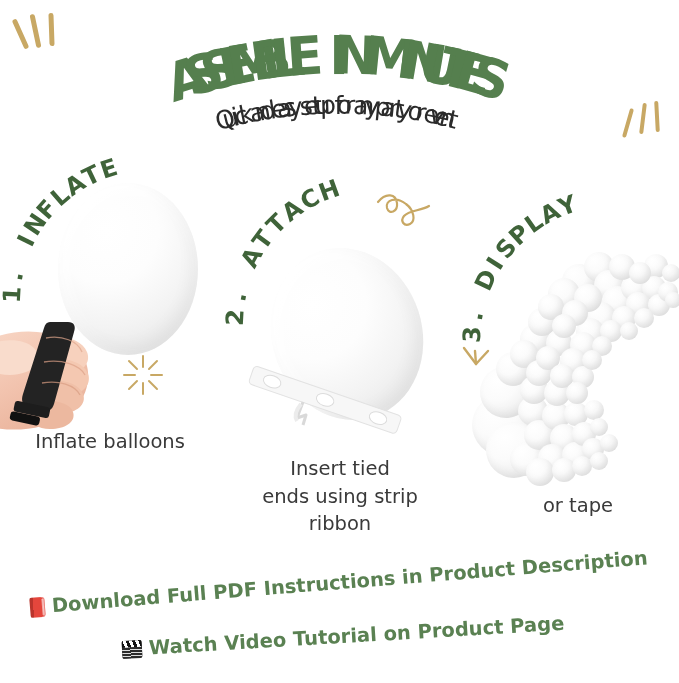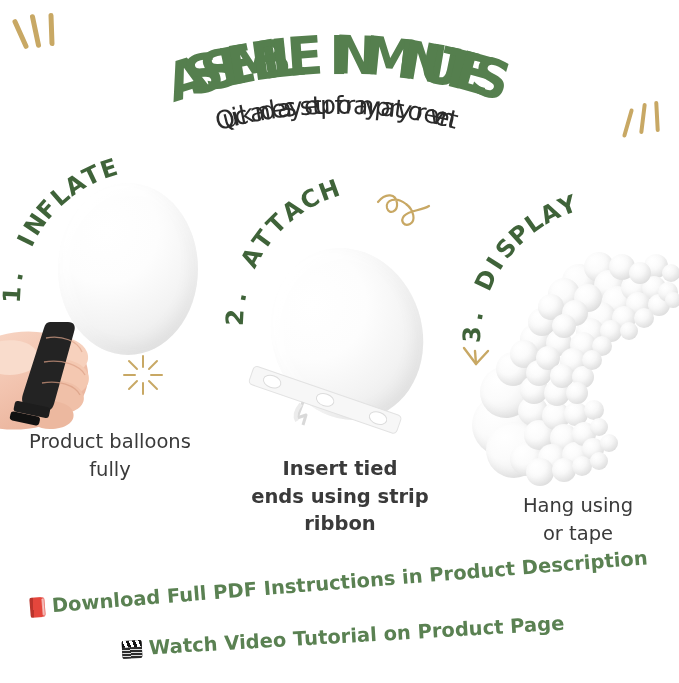--- a/index.html
+++ b/index.html
@@ -289,22 +289,21 @@
         <line x1="4" y1="23" x2="15" y2="23"></line>
         <line x1="31" y1="23" x2="42" y2="23"></line>
         <line x1="9" y1="9" x2="17" y2="17"></line>
         <line x1="29" y1="29" x2="37" y2="37"></line>
         <line x1="37" y1="9" x2="29" y2="17"></line>
         <line x1="17" y1="29" x2="9" y2="37"></line>
       </g>
     </svg>
 
     <div class="caption" style="left:10px; top:428px; width:200px;">
-        <div>Product balloons</div>
-        <div>fully</div>
+        <div>Inflate balloons</div>
       </div>
   </div>
 
   <div class="panel">
     <div id="step2-arc">
         <span class="arc-letter step-letter" style="transform: translate(235.2px, 317.52px) rotate(-87deg) translate(-50%, -50%);">2</span>
         <span class="arc-letter step-letter" style="transform: translate(237.81px, 296.8px) rotate(-78.63deg) translate(-50%, -50%);">.</span>
         <span class="arc-letter step-letter" style="transform: translate(243.41px, 276.68px) rotate(-70.25deg) translate(-50%, -50%);"> </span>
         <span class="arc-letter step-letter" style="transform: translate(251.89px, 257.59px) rotate(-61.88deg) translate(-50%, -50%);">A</span>
         <span class="arc-letter step-letter" style="transform: translate(263.05px, 239.94px) rotate(-53.5deg) translate(-50%, -50%);">T</span>
@@ -328,21 +327,21 @@
         <path d="M60,44 l-6,16 l9,-3 l-3,10" fill="none" stroke="#d9d9d9" stroke-width="3" stroke-linejoin="round"></path>
         <path d="M58,46 c-5,6 -7,12 -4,17" fill="none" stroke="#ececec" stroke-width="4"></path>
       </svg>
     </div>
 
     <svg class="deco-svg" style="left:374px; top:190px;" width="62" height="46" viewBox="0 0 62 46">
       <path d="M4,12 C12,2 22,4 23,13 C24,22 15,25 13,18 C11,10 22,6 32,14
                C40,20 42,31 36,34 C30,37 26,31 30,26 C35,20 47,21 55,16" fill="none" stroke="#c8a864" stroke-width="2.2" stroke-linecap="round"></path>
     </svg>
 
-    <div class="caption" style="left:240px; top:455px; width:200px;font-weight:bold;">
+    <div class="caption" style="left:240px; top:455px; width:200px;">
         <div>Insert tied</div>
         <div>ends using strip</div>
         <div>ribbon</div>
       </div>
   </div>
 
   <div class="panel">
     <div id="step3-arc">
         <span class="arc-letter step-letter" style="transform: translate(472.2px, 334.41px) rotate(-87deg) translate(-50%, -50%);">3</span>
         <span class="arc-letter step-letter" style="transform: translate(474.4px, 315.71px) rotate(-79.56deg) translate(-50%, -50%);">.</span>
@@ -424,21 +423,20 @@
       <path d="M4,4 L16,20 L28,7" fill="none" stroke="#c8a864" stroke-width="2.4" stroke-linecap="round" stroke-linejoin="round"></path>
       <path d="M16,20 L15,7" fill="none" stroke="#c8a864" stroke-width="2.4" stroke-linecap="round"></path>
     </svg>
 
     <svg class="deco-svg" style="left:608px; top:304px;" width="40" height="34" viewBox="0 0 40 34">
       <path d="M4,26 L16,6 L30,17" fill="none" stroke="#c8a864" stroke-width="2.4" stroke-linecap="round" stroke-linejoin="round"></path>
       <path d="M16,6 L19,24" fill="none" stroke="#c8a864" stroke-width="2.4" stroke-linecap="round"></path>
     </svg>
 
     <div class="caption" style="left:478px; top:492px; width:200px;">
-        <div>Hang using</div>
         <div>or tape</div>
       </div>
   </div>
 
   <div id="footer">
     <div class="footer-line" id="footer-line-1">
       <span class="book-icon"></span><span>Download Full PDF Instructions in Product Description</span>
     </div>
     <div class="footer-line" id="footer-line-2">
       <span class="clap-icon"><span class="top"></span><span class="bot"></span></span><span>Watch Video Tutorial on Product Page</span>

